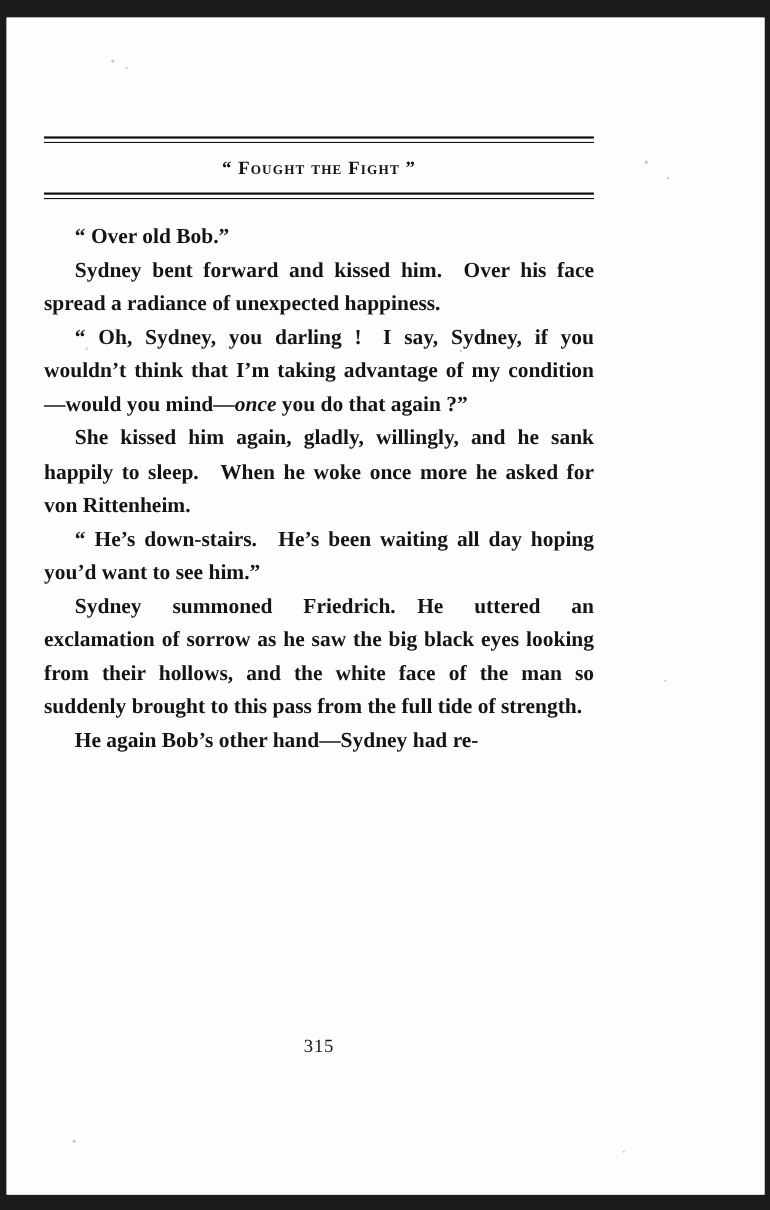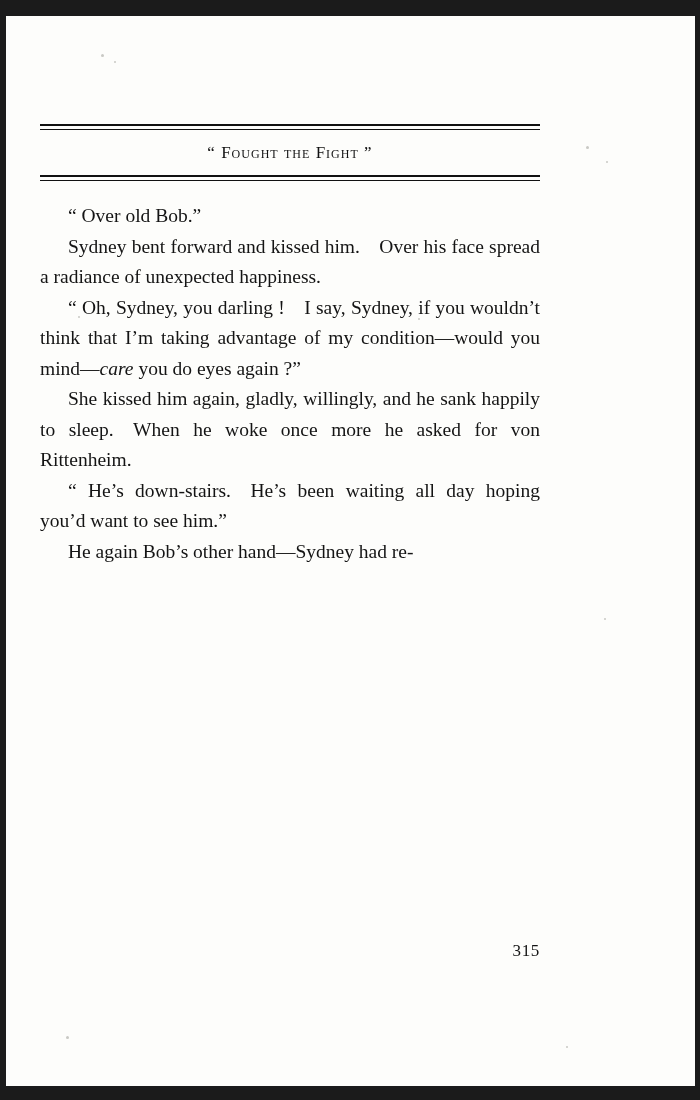--- a/index.html
+++ b/index.html
@@ -49,20 +49,21 @@
     width: 689px;
     height: 1070px;
     background: #fdfdfb;
   }
 
   .text-block {
     position: absolute;
     left: 34px;
     top: 108px;
     width: 500px;
+    font-weight: bold;
   }
 
   
   .rule {
     border: 0;
     border-top: 2px solid #111;
     margin: 0;
   }
   .rule.thin {
     border-top: 1px solid #111;
@@ -99,21 +100,21 @@
   }
   .body-text em {
     font-style: italic;
   }
 
   .folio {
     position: absolute;
     left: 34px;
     width: 500px;
     top: 925px;
-    text-align: right;
+    text-align: center;
     font-size: 17px;
     letter-spacing: 0.04em;
     color: #141414;
   }
 
   
   .speck {
     position: absolute;
     background: #c9c9c4;
     border-radius: 50%;
@@ -149,22 +150,23 @@
     <div class="running-head">“ Fought the Fight ”</div>
 
     <div class="header-rules-bottom">
       <hr class="rule">
       <hr class="rule thin">
     </div>
 
     <div class="body-text">
       <p>“ Over old Bob.”</p>
       <p>Sydney bent forward and kissed him. Over his face spread a radiance of unexpected happiness.</p>
-      <p><span>“ Oh, Sydney, you darling ! I say, Sydney, if you wouldn’t think that I’m taking advantage of my condition—would you mind—</span><em>care</em><span> you do eyes again ?”</span></p>
+      <p><span>“ Oh, Sydney, you darling ! I say, Sydney, if you wouldn’t think that I’m taking advantage of my condition—would you mind—</span><em>once</em><span> you do that again ?”</span></p>
       <p>She kissed him again, gladly, willingly, and he sank happily to sleep. When he woke once more he asked for von Rittenheim.</p>
       <p>“ He’s down-stairs. He’s been waiting all day hoping you’d want to see him.”</p>
+      <p>Sydney summoned Friedrich. He uttered an exclamation of sorrow as he saw the big black eyes looking from their hollows, and the white face of the man so suddenly brought to this pass from the full tide of strength.</p>
       <p>He again Bob’s other hand—Sydney had re-</p>
     </div>
   </div>
 
   <div class="folio">315</div>
 
 </div>
 
 </body></html>

